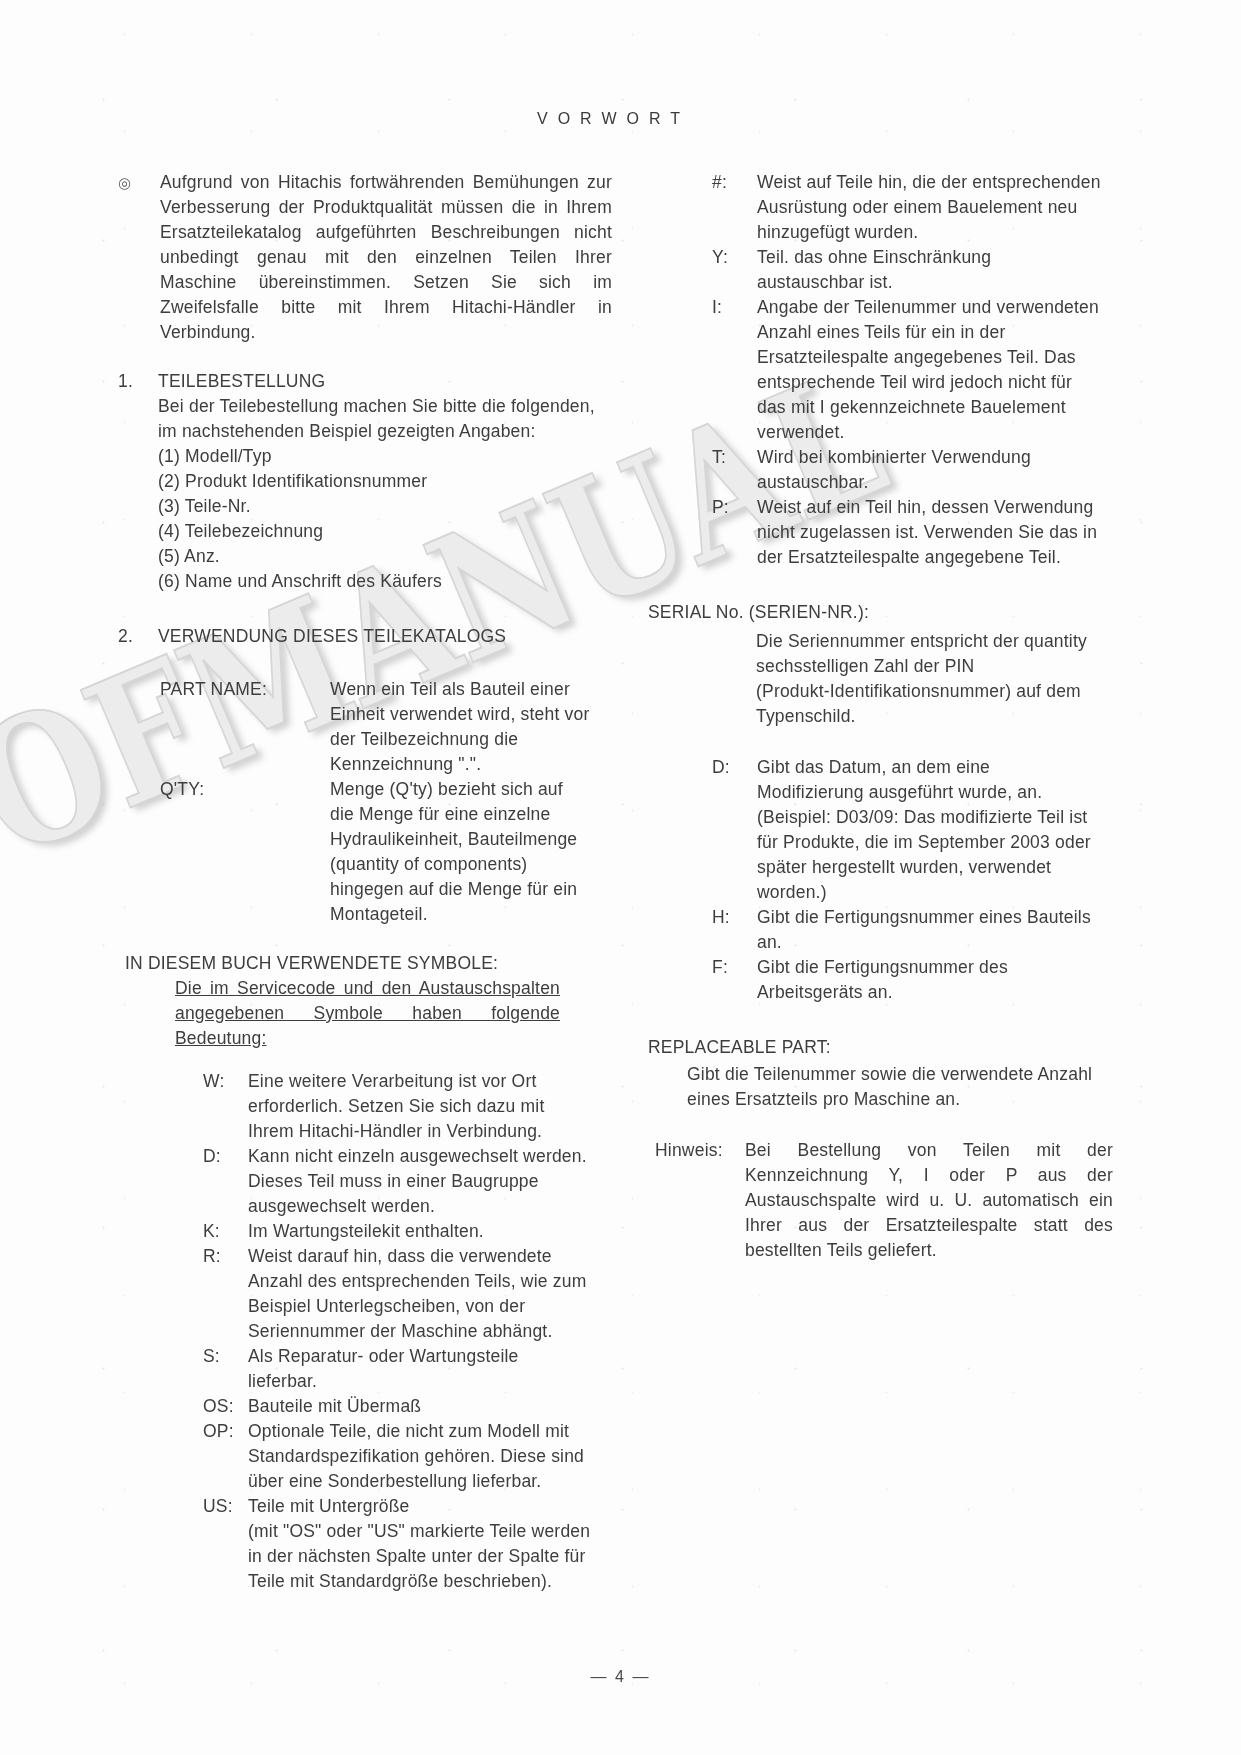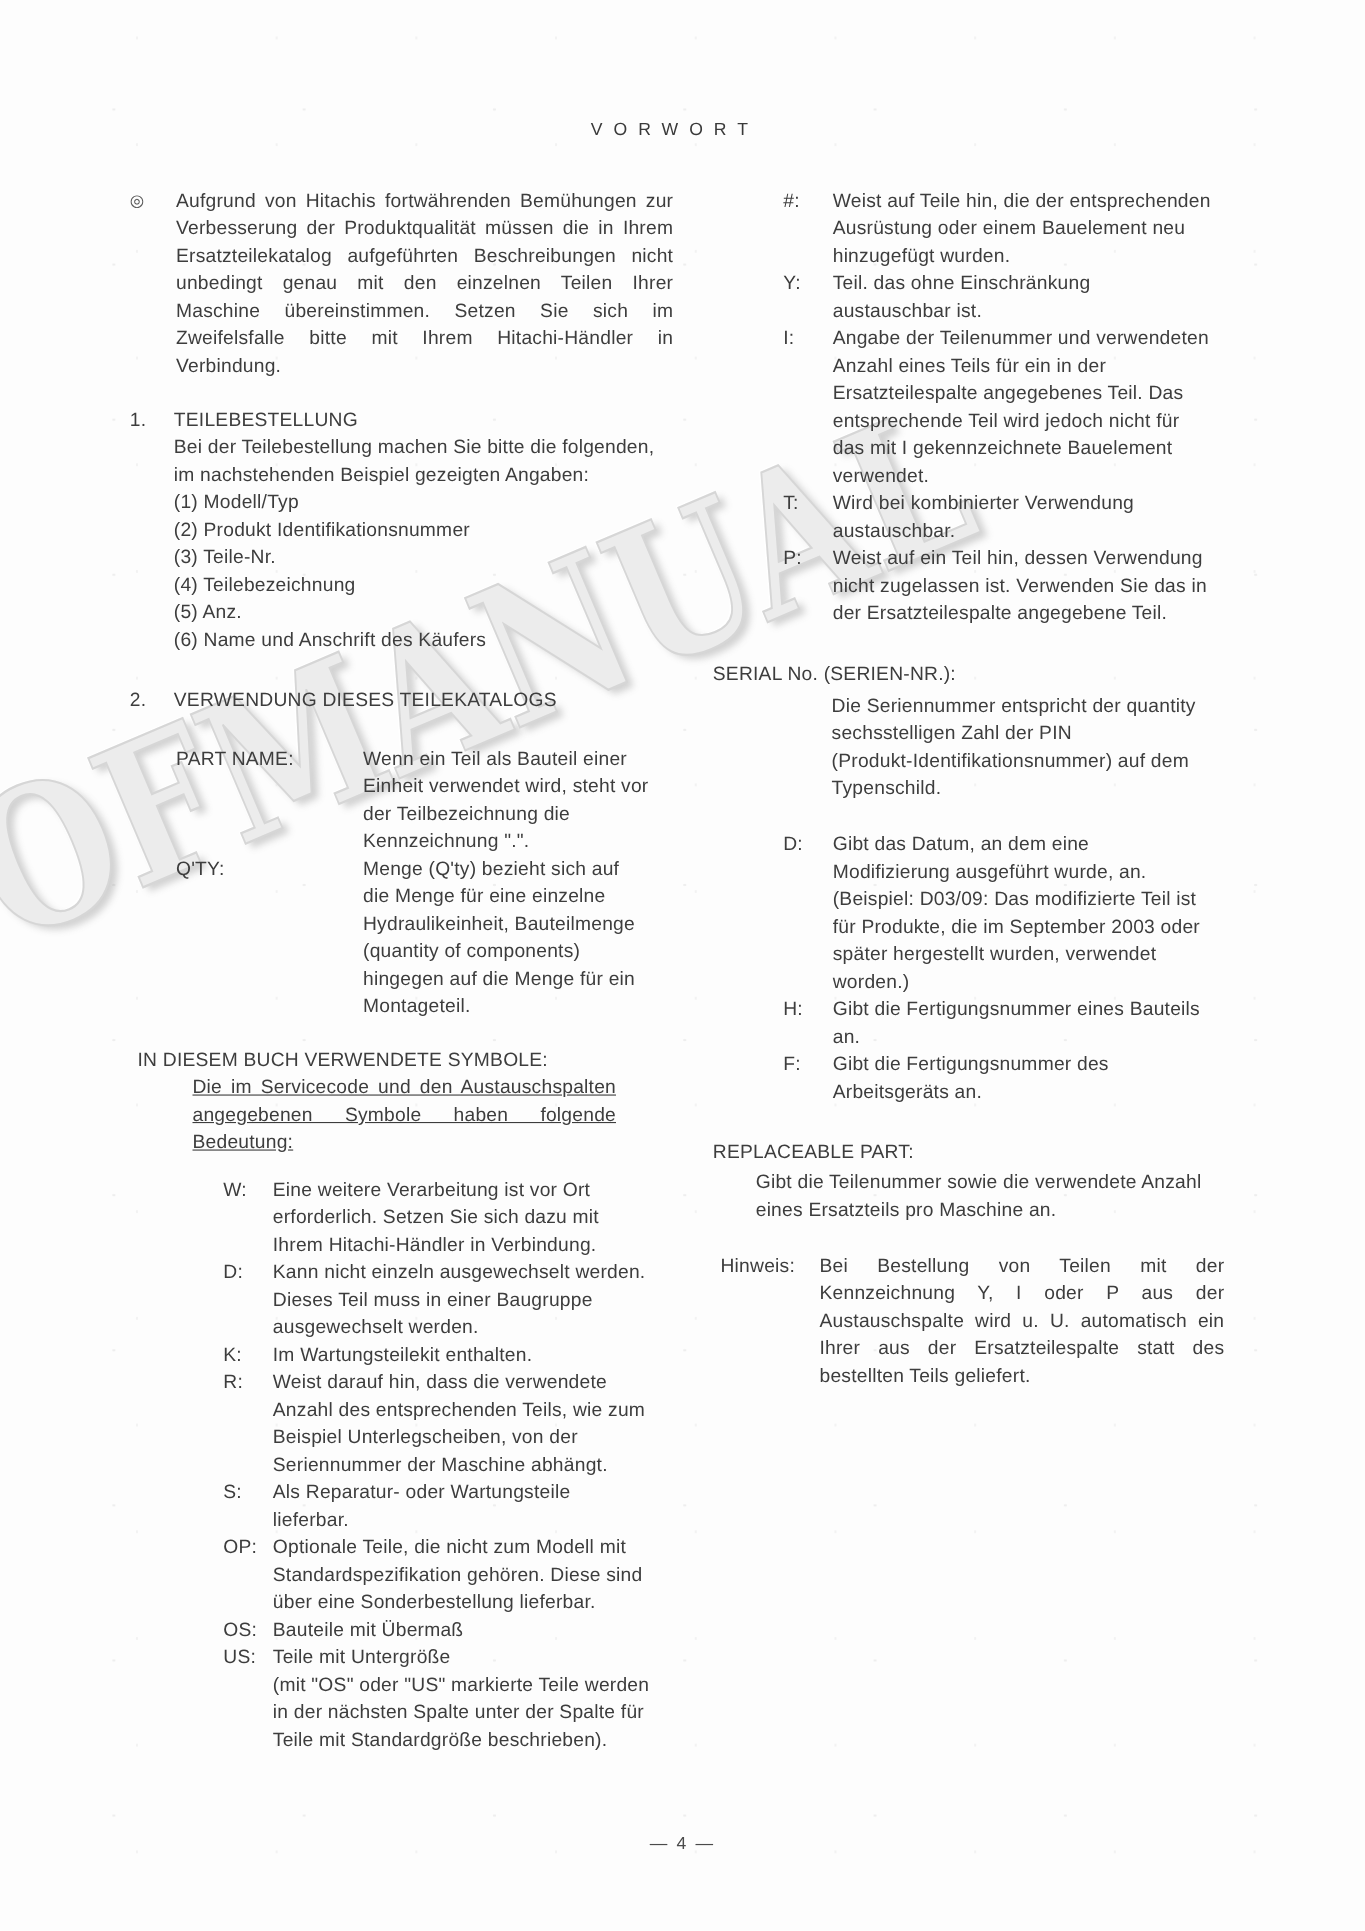--- a/index.html
+++ b/index.html
@@ -190,29 +190,29 @@
 Seriennummer der Maschine abhängt.</div>
           </div>
 
           <div class="kv">
             <span class="k">S:</span>
             <div class="v pre">Als Reparatur- oder Wartungsteile
 lieferbar.</div>
           </div>
 
           <div class="kv">
+            <span class="k">OS:</span>
+            <div class="v pre">Bauteile mit Übermaß</div>
+          </div>
+
+          <div class="kv">
             <span class="k">OP:</span>
             <div class="v pre">Optionale Teile, die nicht zum Modell mit
 Standardspezifikation gehören. Diese sind
 über eine Sonderbestellung lieferbar.</div>
-          </div>
-
-          <div class="kv">
-            <span class="k">OS:</span>
-            <div class="v pre">Bauteile mit Übermaß</div>
           </div>
 
           <div class="kv">
             <span class="k">US:</span>
             <div class="v pre">Teile mit Untergröße</div>
           </div>
 
           <div class="kv">
             <span class="k"></span>
             <div class="v pre">(mit "OS" oder "US" markierte Teile werden

